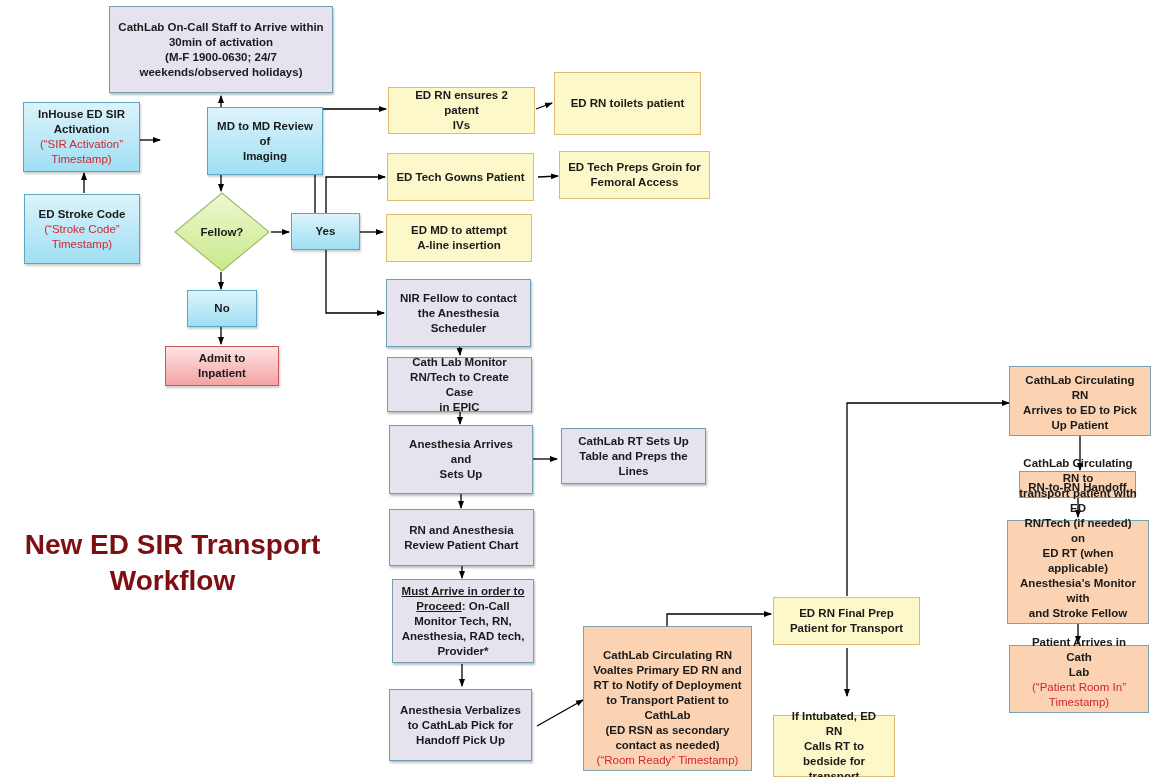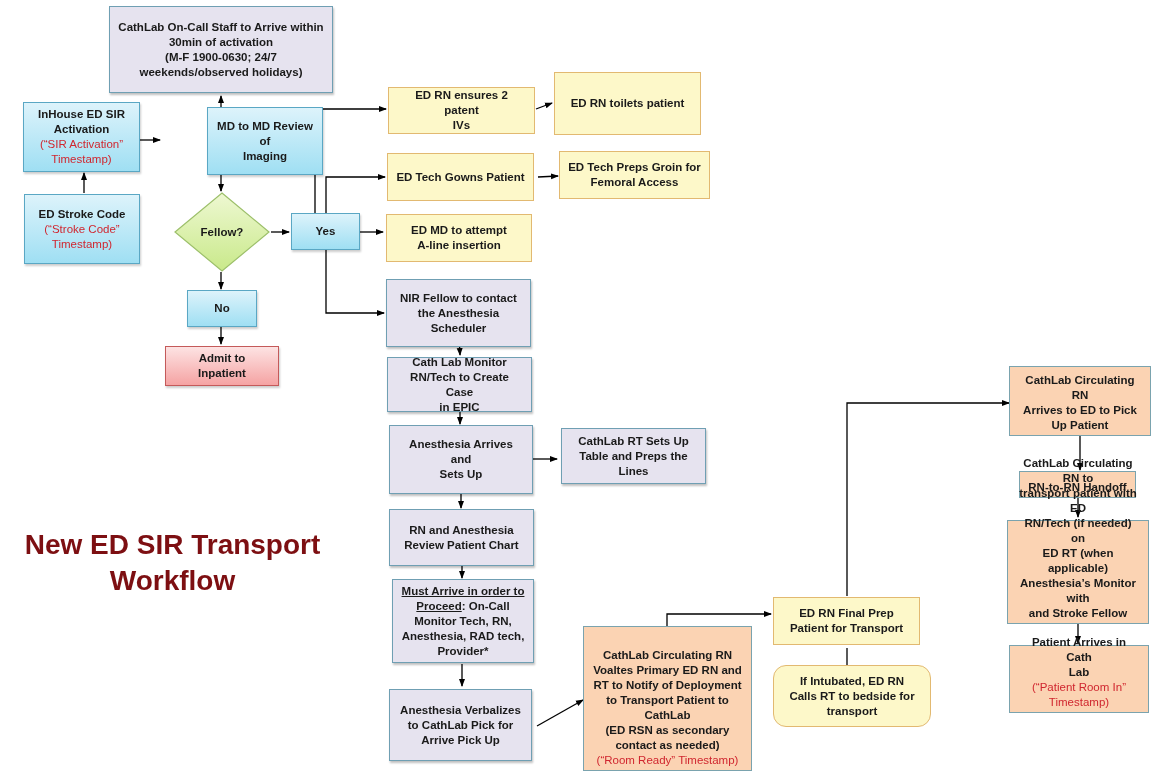--- a/index.html
+++ b/index.html
@@ -176,40 +176,40 @@
     <span class="ul">Proceed</span><span>: On-Call</span>
   </div>
   <div>Monitor Tech, RN,</div>
   <div>Anesthesia, RAD tech,</div>
   <div>Provider*</div>
 </div>
 
 <div class="box lav" style="left:389px;top:689px;width:143px;height:72px;">
   <div>Anesthesia Verbalizes</div>
   <div>to CathLab Pick for</div>
-  <div>Arrive Pick Up</div>
+  <div>Handoff Pick Up</div>
 </div>
 
 <div class="box peach" style="left:583px;top:626px;width:169px;height:145px;">
   <div>CathLab Circulating RN</div>
   <div>Voaltes Primary ED RN and</div>
   <div>RT to Notify of Deployment</div>
   <div>to Transport Patient to</div>
   <div>CathLab</div>
   <div>(ED RSN as secondary</div>
   <div>contact as needed)</div>
   <div class="ts">(“Room Ready” Timestamp)</div>
 </div>
 
 <div class="box yel" style="left:773px;top:597px;width:147px;height:48px;">
   <div>ED RN Final Prep</div>
   <div>Patient for Transport</div>
 </div>
 
-<div class="box yel" style="left:773px;top:665px;width:158px;height:62px;border-radius:13px;">
+<div class="box yel" style="left:773px;top:715px;width:122px;height:62px;">
   <div>If Intubated, ED RN</div>
   <div>Calls RT to bedside for</div>
   <div>transport</div>
 </div>
 
 <div class="box peach" style="left:1009px;top:366px;width:142px;height:70px;">
   <div>CathLab Circulating RN</div>
   <div>Arrives to ED to Pick</div>
   <div>Up Patient</div>
 </div>

